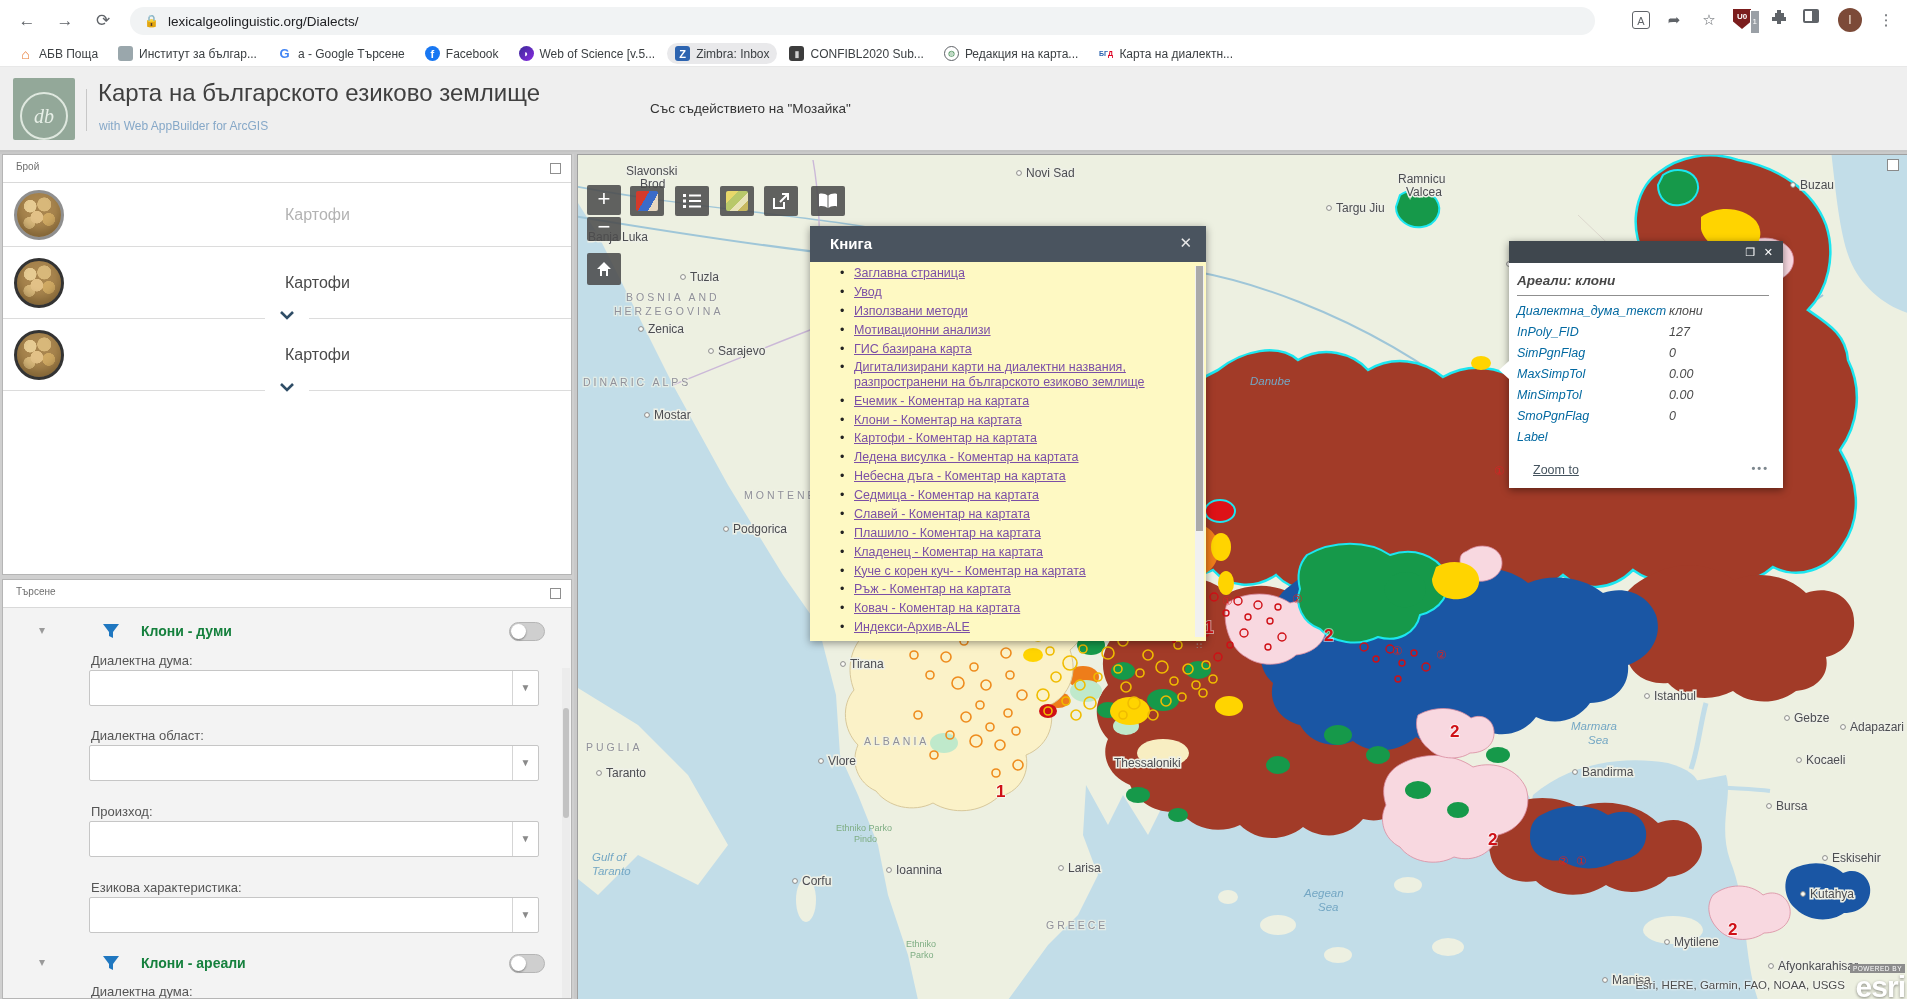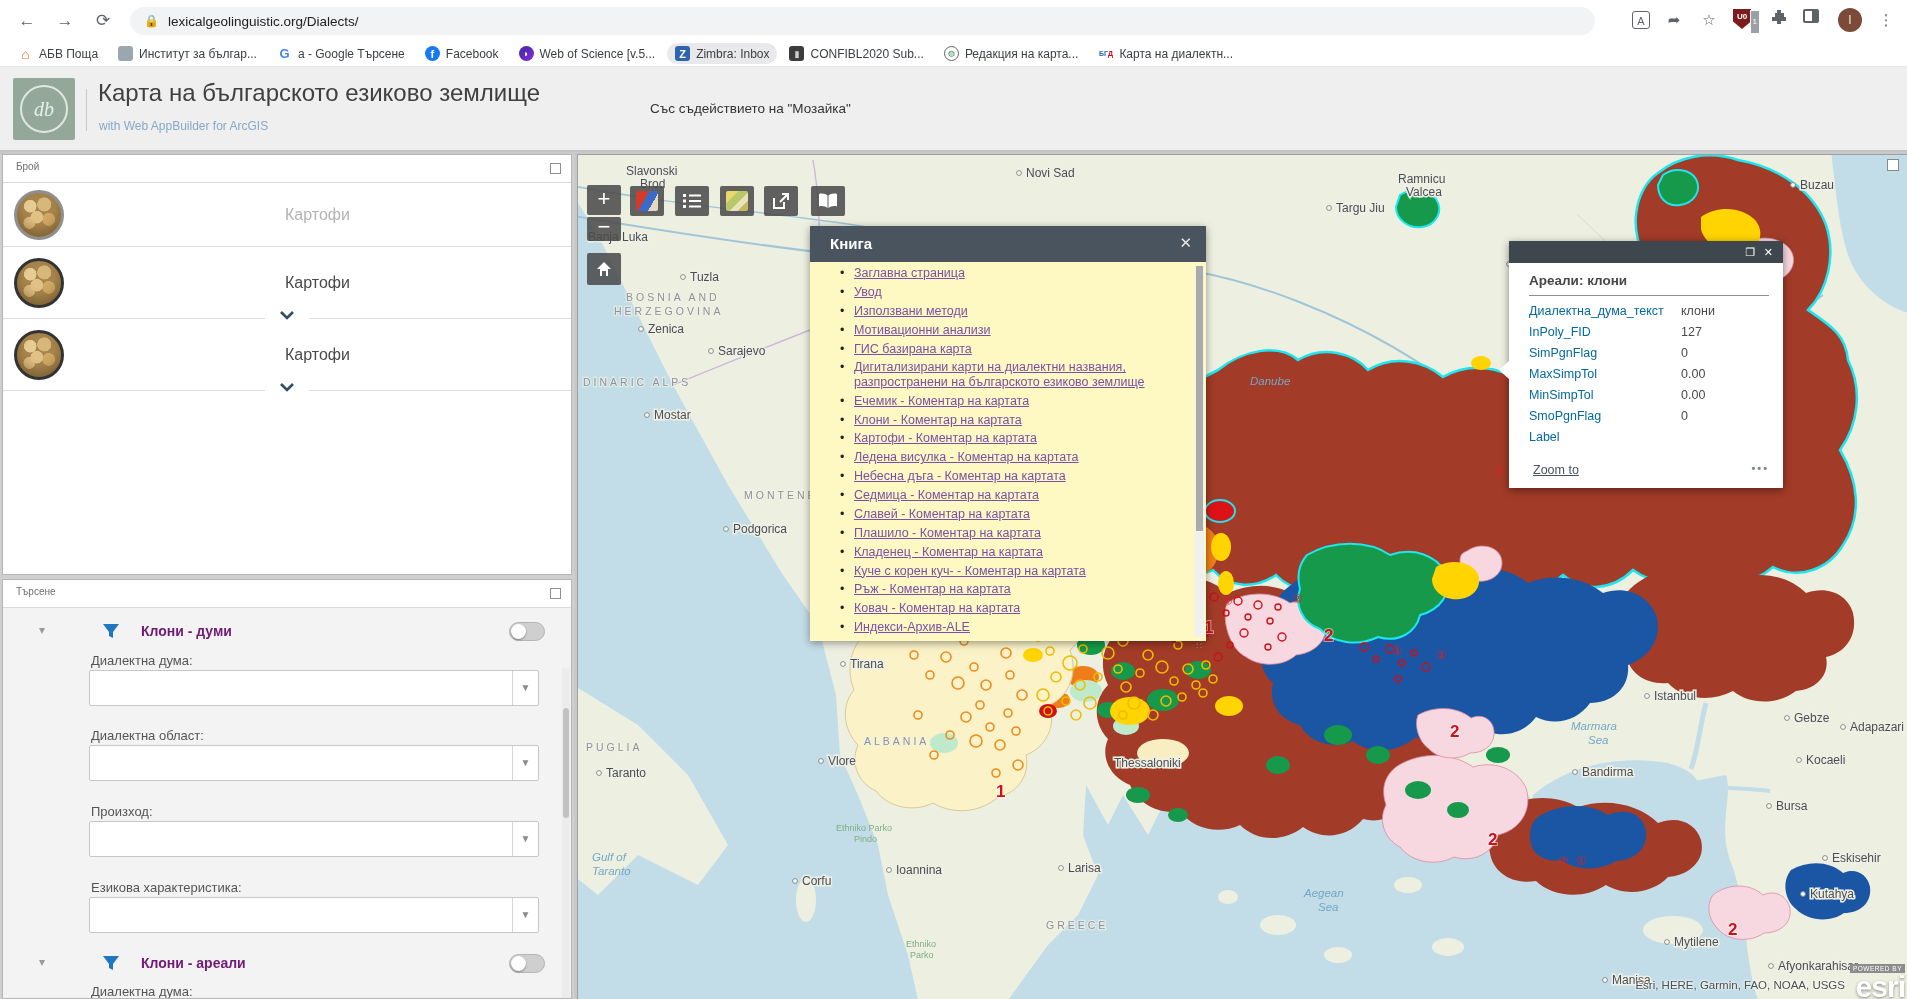--- a/index.html
+++ b/index.html
@@ -21,21 +21,21 @@
 .avatar { width:24px; height:24px; border-radius:50%; background:#7c4a38; color:#f3e3d5; font-size:12px; text-align:center; line-height:24px; }
 
 
 .bookmarks { position:absolute; left:0; top:41px; width:1907px; height:26px; background:#fff; display:flex; align-items:center; padding-left:10px; gap:4px; border-bottom:1px solid #e8e8e8; }
 .bm { display:flex; align-items:center; gap:6px; padding:3px 8px; border-radius:12px; font-size:12px; color:#3c4043; white-space:nowrap; }
 .bm.active { background:#e9e9eb; }
 .bmicon { width:15px; height:15px; display:inline-flex; align-items:center; justify-content:center; font-size:11px; border-radius:3px; flex:0 0 15px; }
 
 
 .appheader { position:absolute; left:0; top:67px; width:1907px; height:85px; background:#efefef; border-bottom:2px solid #c4c4c4; }
-.logo { position:absolute; left:13px; top:11px; width:62px; height:62px; background:#93a899; border-radius:2px; display:flex; align-items:center; justify-content:center; }
+.logo { position:absolute; left:13px; top:11px; width:62px; height:62px; background:#93a899; border-radius:2px; display:flex; align-items:flex-end; justify-content:center; }
 .logo .seal { width:48px; height:48px; border:2px solid #dfe8df; border-radius:50%; color:#e7efe7; font-family:"Liberation Serif",serif; font-style:italic; font-size:20px; display:flex; align-items:center; justify-content:center; }
 .hdiv { position:absolute; left:86px; top:22px; width:1px; height:42px; background:#c7c7c7; }
 .apptitle { position:absolute; left:98px; top:12px; font-size:24px; color:#404040; }
 .appsub { position:absolute; left:99px; top:52px; font-size:12px; color:#86a8c8; }
 .collab { position:absolute; left:650px; top:34px; font-size:13.5px; color:#333; }
 
 
 .leftcol { position:absolute; left:0; top:154px; width:574px; height:845px; background:#cfcfcf; }
 .panel { position:absolute; left:2px; width:570px; background:#fff; border:1px solid #b5b5b5; }
 .panel-broy { top:0; height:421px; }
@@ -59,21 +59,21 @@
 .blabel { flex:1; text-align:center; font-size:16px; }
 .brow.first .blabel { color:#b3b3b3; }
 .brow:not(.first) .blabel { color:#4a4a4a; }
 .bchev { position:absolute; left:50%; bottom:-2px; transform:translateX(-50%); width:44px; height:14px; background:#fff; border-radius:8px 8px 0 0; text-align:center; }
 .bchev svg { margin-top:2px; }
 
 .scontent { position:absolute; left:0; top:28px; right:0; bottom:0; background:#f3f3f3; overflow:hidden; }
 .sechead { position:absolute; left:0; right:0; height:24px; }
 .sechead .collapse { position:absolute; left:36px; top:3px; color:#9a9a9a; font-size:12px; }
 .sechead .funnel { position:absolute; left:98px; top:1px; }
-.sechead .sectitle { position:absolute; left:138px; top:3px; font-size:14px; font-weight:bold; color:#701a75; }
+.sechead .sectitle { position:absolute; left:138px; top:3px; font-size:14px; font-weight:bold; color:#15803d; }
 .toggle { position:absolute; right:26px; top:2px; width:36px; height:19px; border-radius:10px; background:#cfcfcf; border:1px solid #b5b5b5; }
 .toggle .knob { position:absolute; left:1px; top:1px; width:15px; height:15px; border-radius:50%; background:#fff; box-shadow:0 1px 2px rgba(0,0,0,.4); }
 .flabel2 { position:absolute; left:88px; font-size:13px; color:#555; }
 .combo { position:absolute; left:86px; width:450px; height:36px; background:#fff; border:1px solid #c6c6c6; border-radius:2px; }
 .combo .dd { position:absolute; right:0; top:0; width:26px; height:100%; border-left:1px solid #d5d5d5; color:#8a8a8a; font-size:10px; text-align:center; line-height:34px; }
 .sscroll { position:absolute; right:1px; top:60px; width:8px; height:330px; background:#ececec; }
 .sscroll .thumb { position:absolute; left:1px; top:40px; width:6px; height:110px; background:#c2c2c2; border-radius:3px; }
 
 
 .map { position:absolute; left:577px; top:154px; width:1330px; height:845px; background:#c2dde8; overflow:hidden; border-left:1px solid #9f9f9f; border-top:1px solid #9f9f9f; }
@@ -90,21 +90,21 @@
 .booklist li::before { content:"•"; position:absolute; left:-14px; color:#222; }
 .booklist a { color:#7b4fa6; text-decoration:underline; }
 .bookscroll { position:absolute; right:2px; top:40px; width:9px; bottom:4px; background:#f0f0f0; }
 .bookscroll .thumb { position:absolute; left:1px; top:0; width:7px; height:265px; background:#aaa; }
 .grip { position:absolute; right:3px; bottom:-10px; color:#8a8a8a; font-size:9px; letter-spacing:1px; }
 
 .featpopup { position:absolute; left:931px; top:86px; width:274px; height:247px; background:#fff; box-shadow:0 2px 8px rgba(0,0,0,.45); }
 .featbar { height:22px; background:#3f474e; position:relative; }
 .featbar .wbtn { position:absolute; top:4px; color:#fff; font-size:11px; line-height:14px; }
 .feattail { position:absolute; left:-10px; top:120px; width:0; height:0; border-top:9px solid transparent; border-bottom:9px solid transparent; border-right:10px solid #fff; }
-.featbody { padding:10px 14px 0 20px; }
+.featbody { padding:10px 14px 0 8px;font-style:italic; }
 .feattitle { font-size:13.5px; font-weight:bold; color:#474747; padding-bottom:7px; border-bottom:1px solid #8f8f8f; }
 .frows { margin-top:8px; }
 .frow { display:flex; height:21px; font-size:12.5px; }
 .frow .flabel { width:152px; color:#0369a1; }
 .frow .fvalue { color:#4a4a4a; }
 .featfoot { position:absolute; left:14px; right:14px; bottom:10px; height:18px;margin-left:10px; }
 .zoomto { font-size:12.5px; color:#45535e; text-decoration:underline; }
 .moredots { position:absolute; right:0; top:2px; color:#7c868d; font-size:11px; letter-spacing:2px; font-weight:bold; }
 
 .attrib { position:absolute; right:62px; bottom:8px; font-size:11.5px; color:#4e4e4e; text-shadow:0 0 3px #fff,0 0 3px #fff; }

